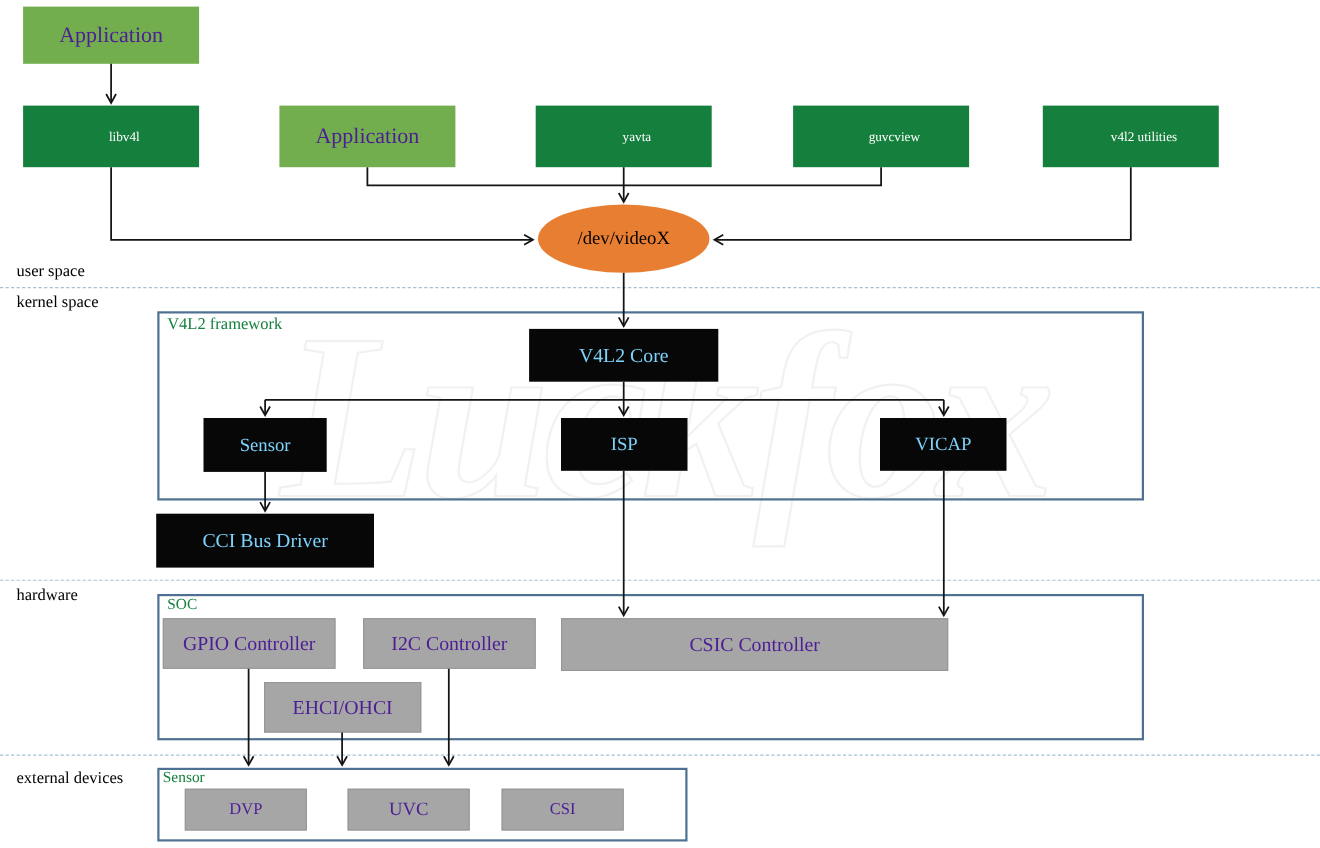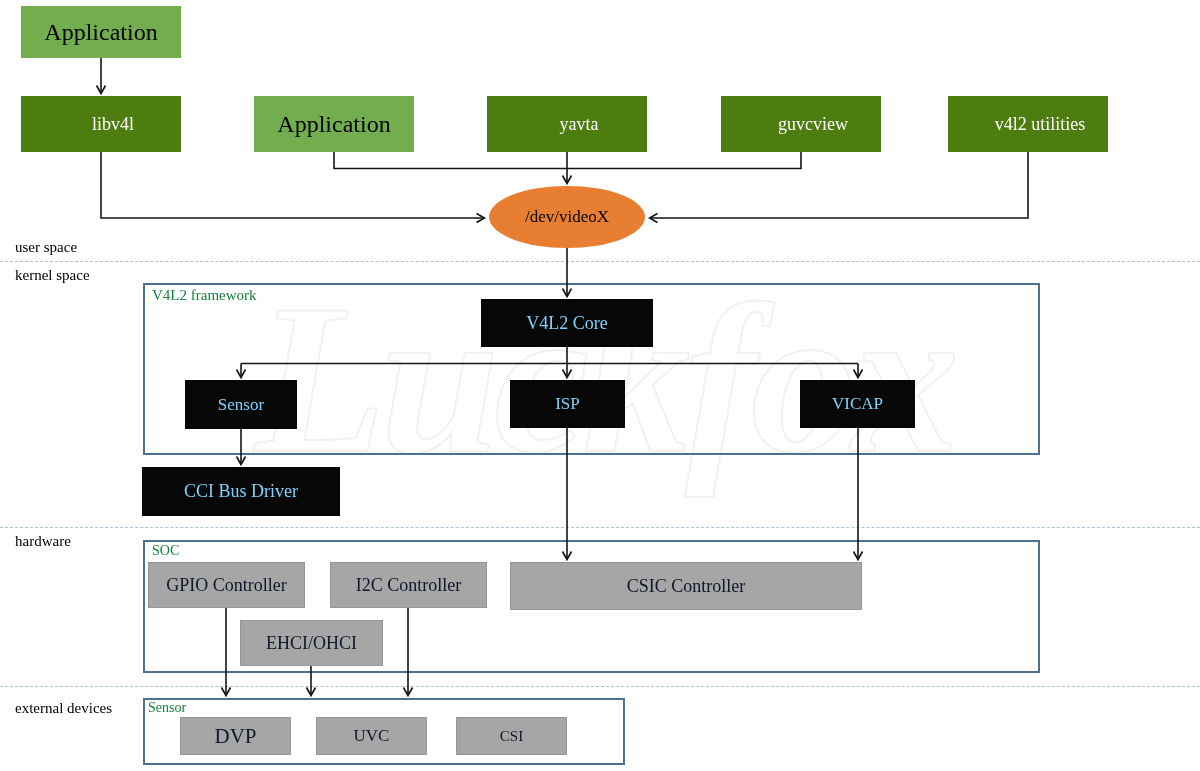--- a/index.html
+++ b/index.html
@@ -25,24 +25,24 @@
     user-select:none;
     white-space:nowrap;
   }
   .box{
     position:absolute;
     display:flex;align-items:center;justify-content:center;
     box-sizing:border-box;
     z-index:2;
     font-family:"Liberation Serif", serif;
   }
-  .green{background:#73AE4E;color:#000000;font-size:24px;}
-  .blue{background:#4d7c0f;color:#ffffff;font-size:18px;padding-left:24px;}
+  .green{background:#73AE4E;color:#4c1d95;font-size:20px;}
+  .blue{background:#15803d;color:#ffffff;font-size:12px;padding-left:24px;}
   .black{background:#070707;color:#7dd3fc;font-size:17px;}
-  .gray{background:#A6A6A6;color:#0f172a;font-size:18px;border:1px solid #969696;}
+  .gray{background:#A6A6A6;color:#4c1d95;font-size:18px;border:1px solid #969696;}
   .ellipse{
     background:#E87E31;color:#000000;
     border-radius:50%;
     font-size:17px;
   }
   .container-frame{
     position:absolute;
     box-sizing:border-box;
     border:2px solid #4E7191;
     background:transparent;
@@ -112,21 +112,21 @@
   <div class="container-label" style="left:152px;top:543px;font-size:14px">SOC</div>
 
   <div class="box gray" style="left:148px;top:562px;width:157px;height:46px">GPIO Controller</div>
   <div class="box gray" style="left:330px;top:562px;width:157px;height:46px">I2C Controller</div>
   <div class="box gray" style="left:510px;top:562px;width:352px;height:48px">CSIC Controller</div>
   <div class="box gray" style="left:240px;top:620px;width:143px;height:46px">EHCI/OHCI</div>
 
   <div class="container-frame" style="left:143px;top:698px;width:482px;height:67px"></div>
   <div class="container-label" style="left:148px;top:700px;font-size:14px">Sensor</div>
 
-  <div class="box gray" style="left:180px;top:717px;width:111px;height:38px;font-size:21px">DVP</div>
+  <div class="box gray" style="left:168px;top:717px;width:111px;height:38px;font-size:15px">DVP</div>
   <div class="box gray" style="left:316px;top:717px;width:111px;height:38px;font-size:17px">UVC</div>
   <div class="box gray" style="left:456px;top:717px;width:111px;height:38px;font-size:15px">CSI</div>
 
   <svg class="connectors" width="1200" height="771" viewBox="0 0 1200 771">
     <defs>
       <marker id="arw" viewBox="0 0 12 12" refX="9.5" refY="6" markerWidth="12" markerHeight="12" orient="auto" markerUnits="userSpaceOnUse">
         <path d="M2,1.5 L10,6 L2,10.5" fill="none" stroke="#141414" stroke-width="1.6"></path>
       </marker>
     </defs>
     <g fill="none" stroke="#141414" stroke-width="1.6">

